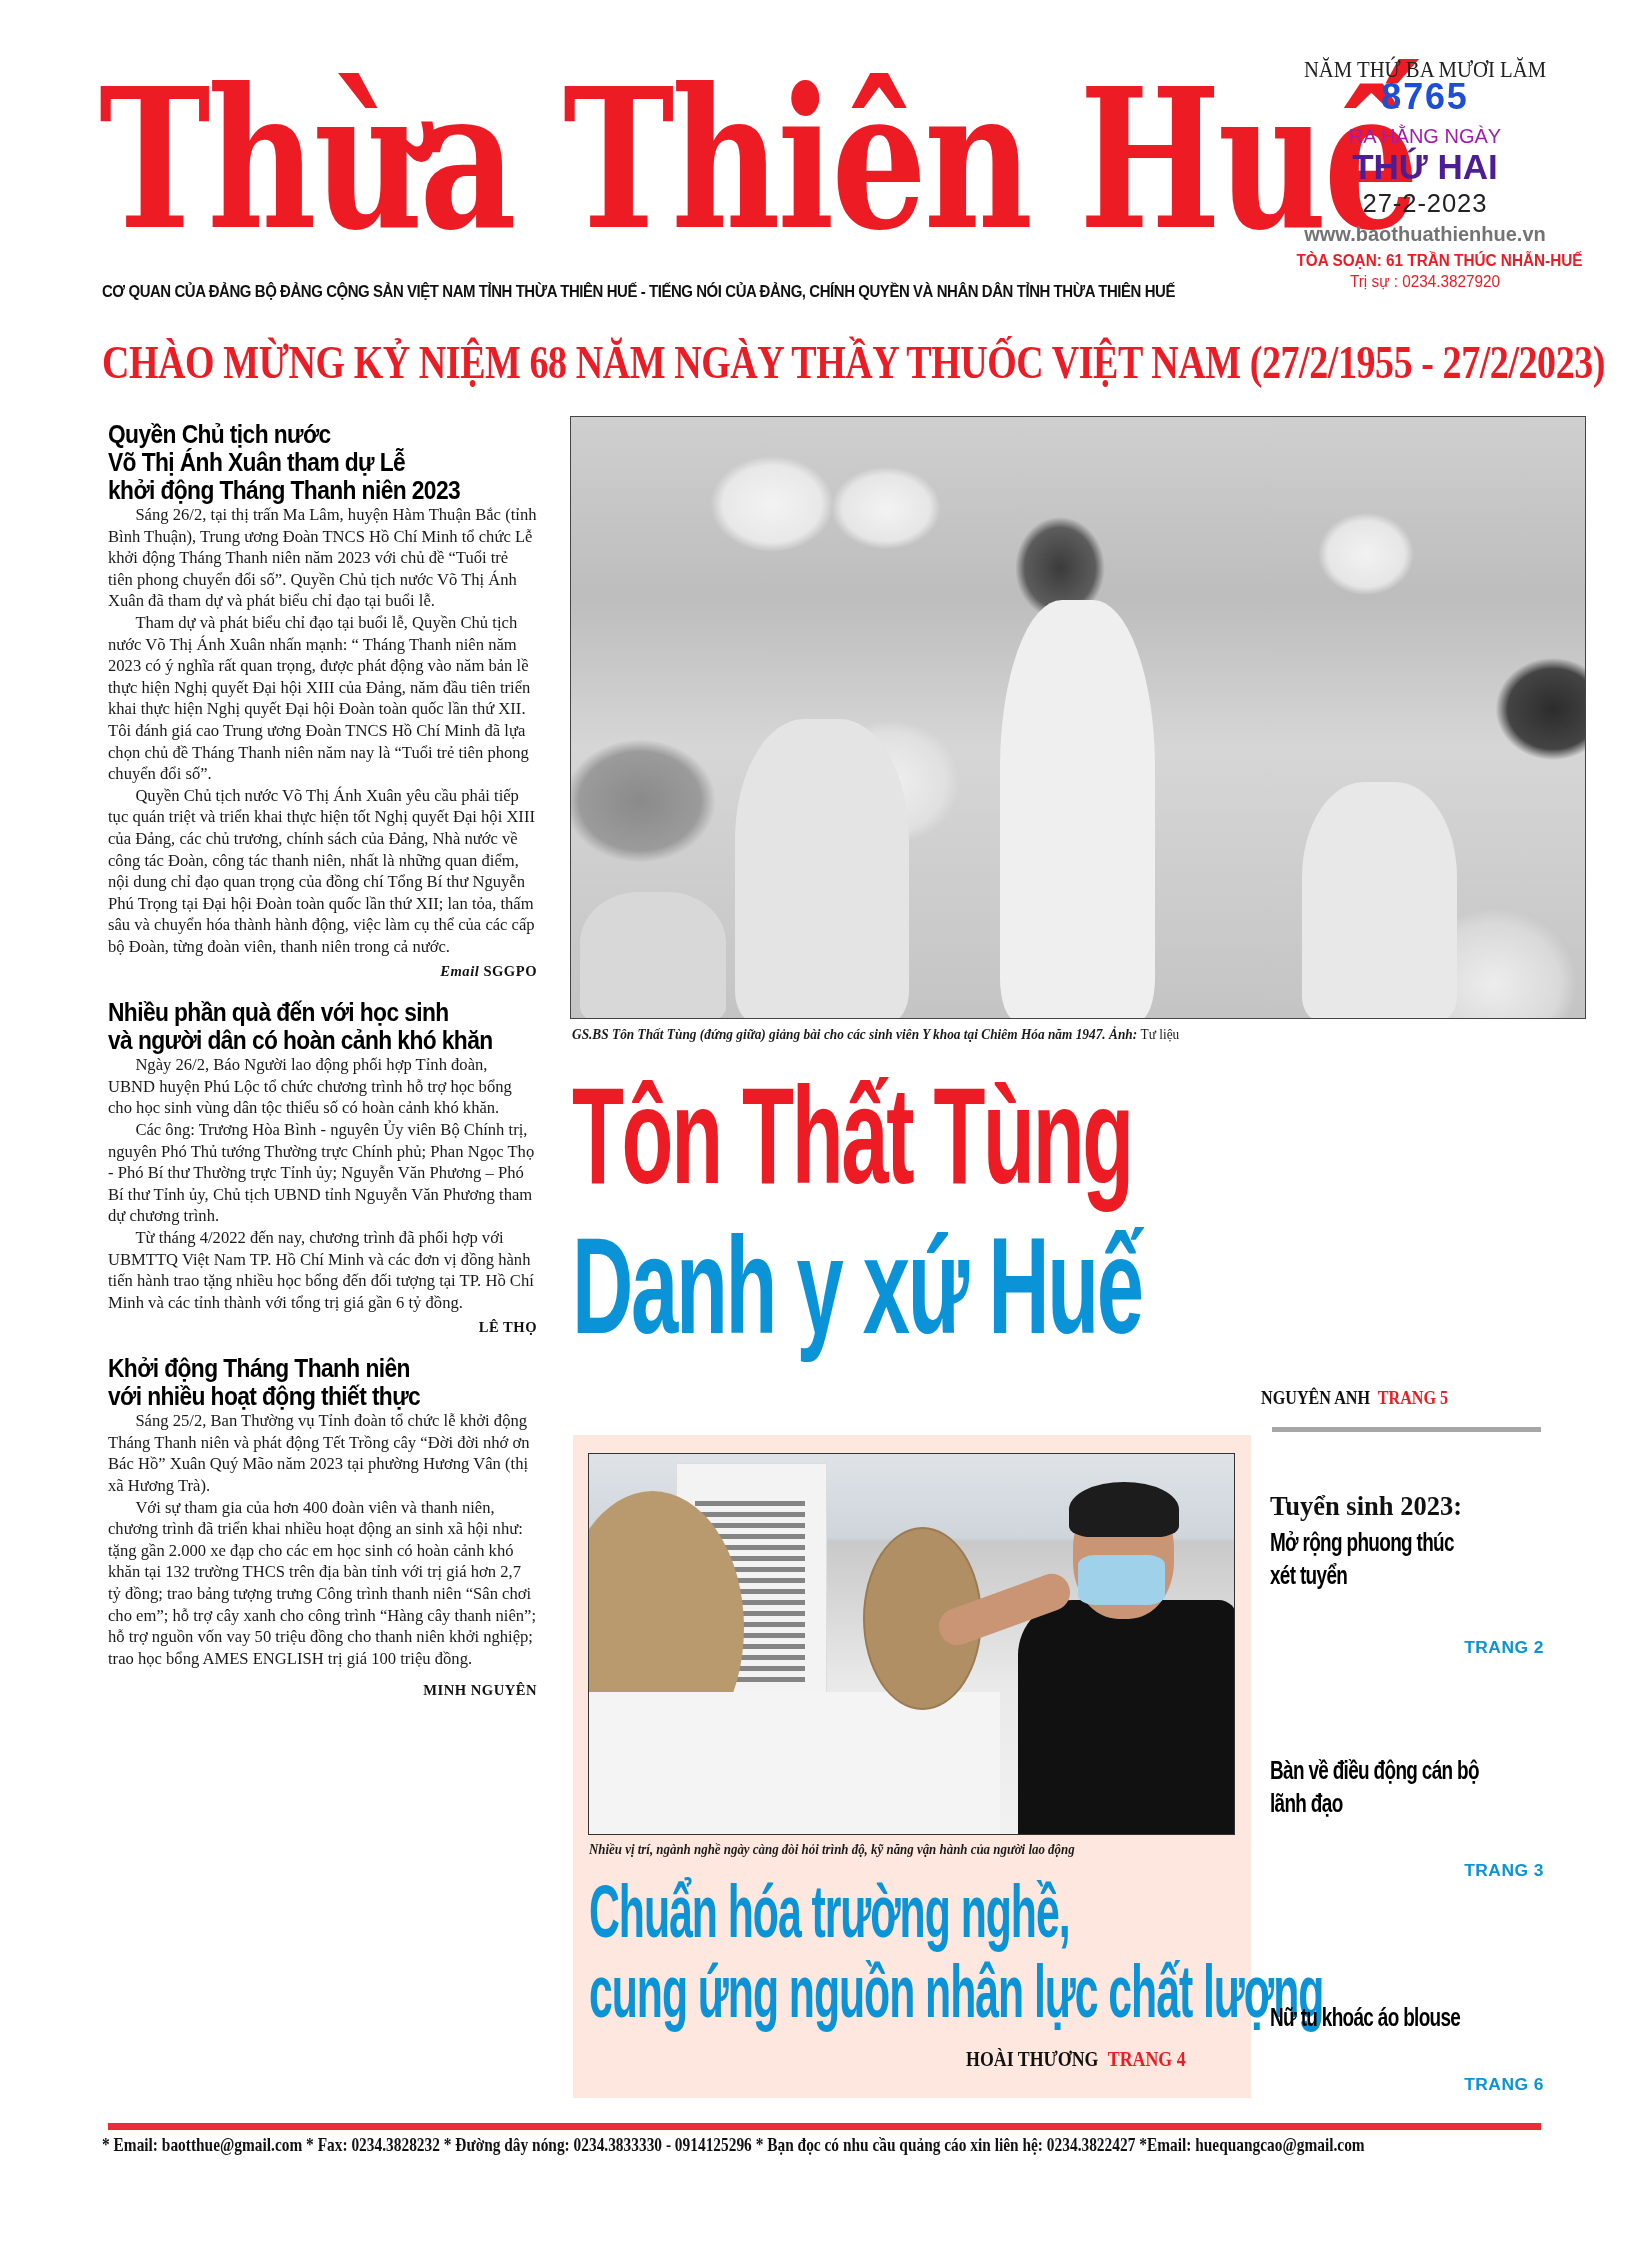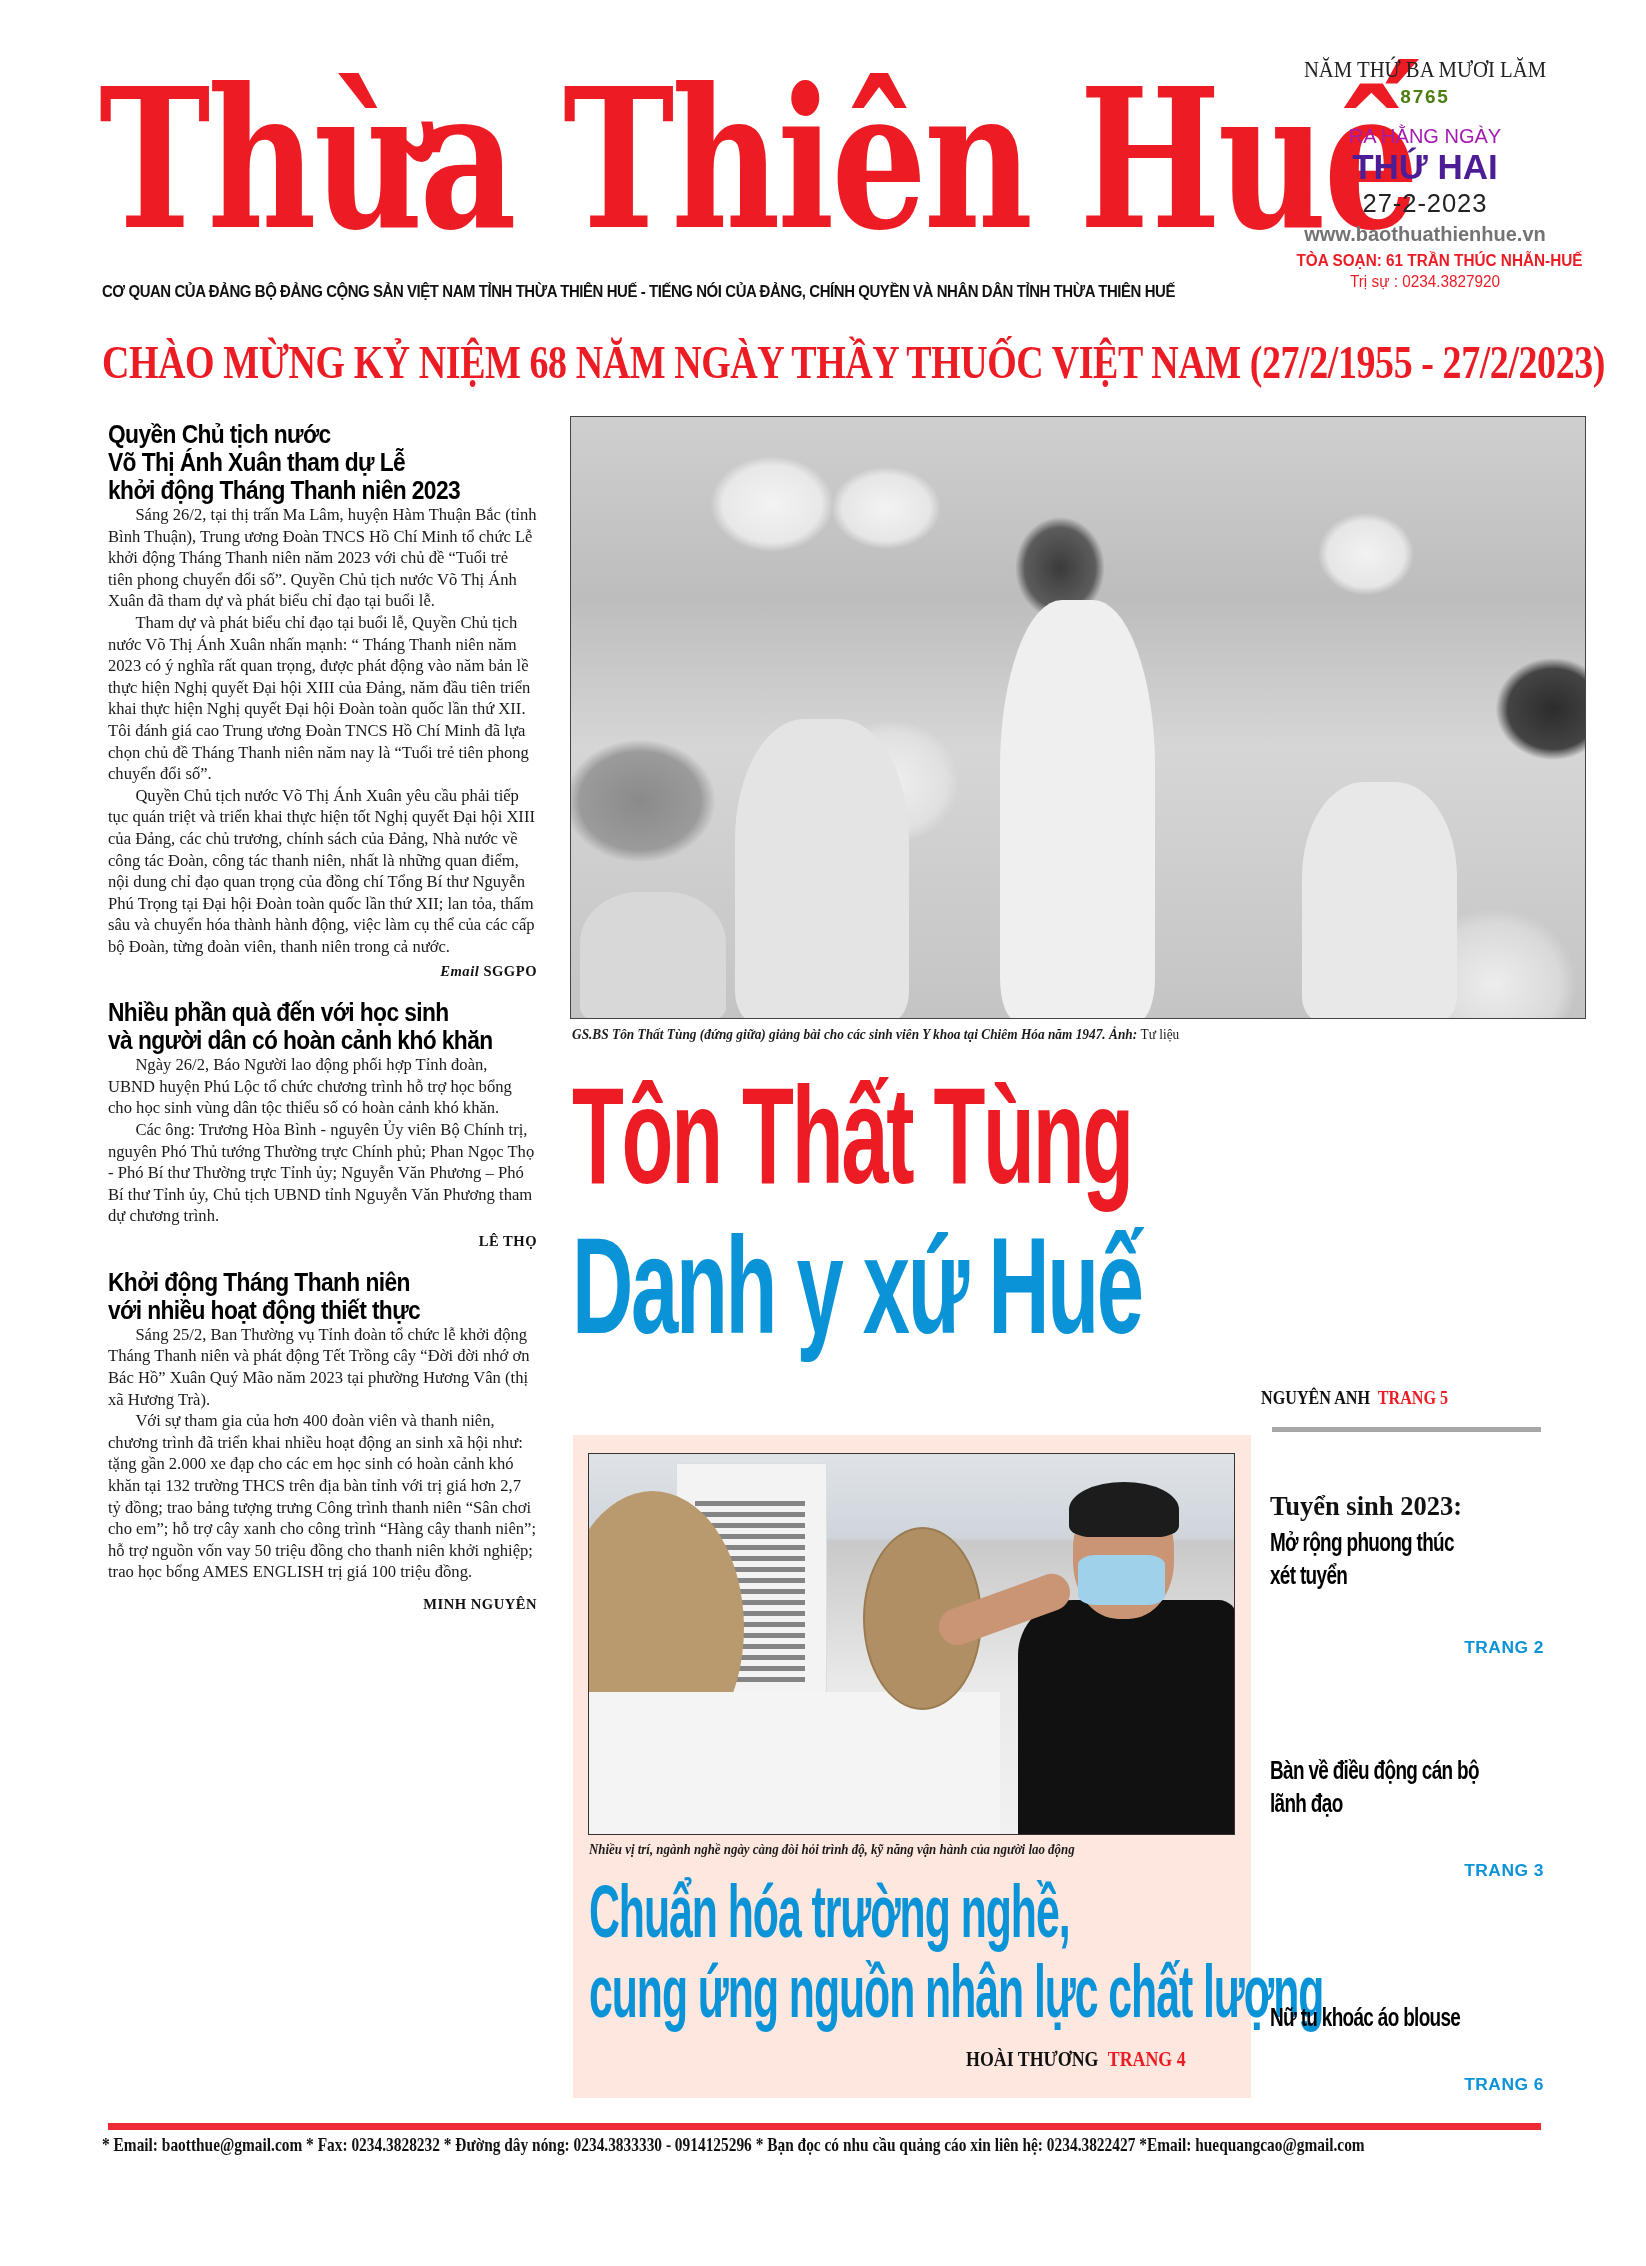--- a/index.html
+++ b/index.html
@@ -17,21 +17,21 @@
     transform: scaleX(0.78); transform-origin: left top;
   }
   .masthead-sub {
     left: 102px; top: 281px; width: 1179px;
     font-family: "Liberation Sans", sans-serif; font-weight: bold;
     font-size: 17.4px; letter-spacing: -0.5px; color: #111; white-space: nowrap;
     transform: scaleX(0.86); transform-origin: left top;
   }
   .issue-box { left: 1279px; top: 57px; width: 292px; text-align: center; }
   .issue-year { font-family: "Liberation Serif", serif; font-size: 23px; color: #222; transform: scaleX(0.9); }
-  .issue-number { font-family: "Liberation Sans", sans-serif; font-weight: bold; font-size: 19px; color: #4d7c0f; letter-spacing: 1.8px; line-height: 27.4px; }
+  .issue-number { font-family: "Liberation Sans", sans-serif; font-weight: bold; font-size: 36px; color: #1d4ed8; letter-spacing: 1.8px; line-height: 27.4px; }
   .issue-freq { font-family: "Liberation Sans", sans-serif; font-size: 20px; color: #a21caf; margin-top: 14.6px; }
   .issue-day { font-family: "Liberation Sans", sans-serif; font-weight: bold; font-size: 35px; color: #4c1d95; line-height: 37px; }
   .issue-date { font-family: "Liberation Sans", sans-serif; font-size: 25.6px; color: #222; margin-top: 3.7px; letter-spacing: 0.9px; }
   .issue-web { font-family: "Liberation Sans", sans-serif; font-weight: bold; font-size: 20px; color: #737373; margin-top: 5.5px; }
   .issue-office { font-family: "Liberation Sans", sans-serif; font-weight: bold; font-size: 17.4px; color: #ed1c24; margin-top: 3.7px; transform: scaleX(0.88); white-space: nowrap; }
   .issue-phone { font-family: "Liberation Sans", sans-serif; font-size: 17.4px; color: #ed1c24; transform: scaleX(0.88); }
 
   .banner {
     left: 102px; top: 336px; width: 1499px;
     font-family: "Liberation Serif", serif; font-weight: bold;
@@ -186,20 +186,21 @@
   </div>
 
   <div class="article">
     <div class="art-title">
       <div>Nhiều phần quà đến với học sinh</div>
       <div>và người dân có hoàn cảnh khó khăn</div>
     </div>
     <div class="art-body">
       <p>Ngày 26/2, Báo Người lao động phối hợp Tỉnh đoàn, UBND huyện Phú Lộc tổ chức chương trình hỗ trợ học bổng cho học sinh vùng dân tộc thiểu số có hoàn cảnh khó khăn.</p>
       <p>Các ông: Trương Hòa Bình - nguyên Ủy viên Bộ Chính trị, nguyên Phó Thủ tướng Thường trực Chính phủ; Phan Ngọc Thọ - Phó Bí thư Thường trực Tỉnh ủy; Nguyễn Văn Phương – Phó Bí thư Tỉnh ủy, Chủ tịch UBND tỉnh Nguyễn Văn Phương tham dự chương trình.</p>
+      <p>Từ tháng 4/2022 đến nay, chương trình đã phối hợp với UBMTTQ Việt Nam TP. Hồ Chí Minh và các đơn vị đồng hành tiến hành trao tặng nhiều học bổng đến đối tượng tại TP. Hồ Chí Minh và các tỉnh thành với tổng trị giá gần 6 tỷ đồng.</p>
     </div>
     <div class="art-byline">LÊ THỌ</div>
   </div>
 
   <div class="article">
     <div class="art-title">
       <div>Khởi động Tháng Thanh niên</div>
       <div>với nhiều hoạt động thiết thực</div>
     </div>
     <div class="art-body">

